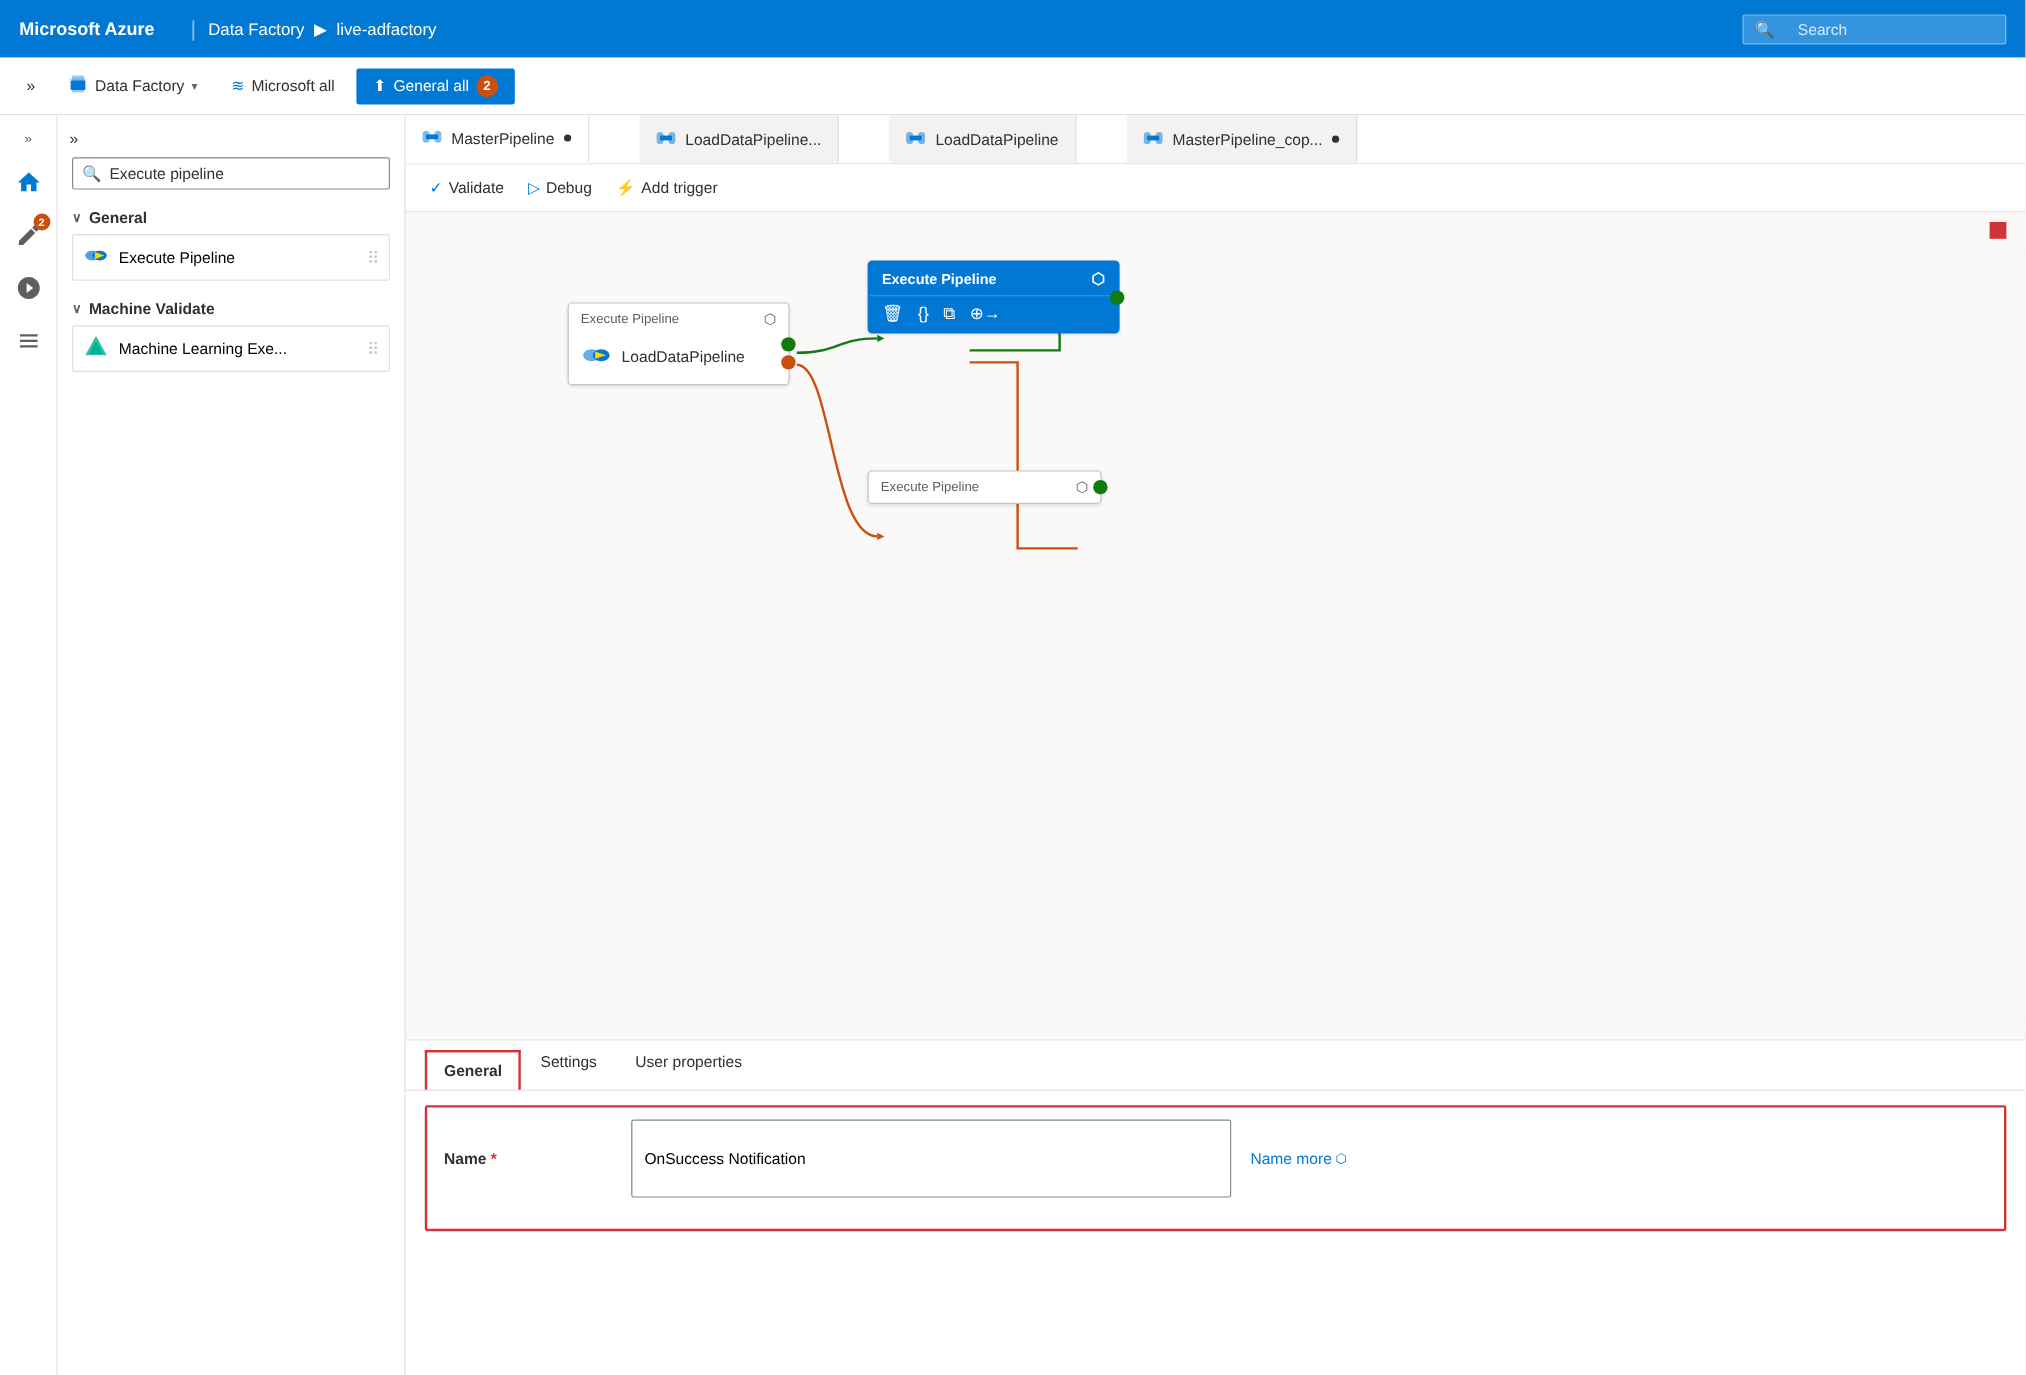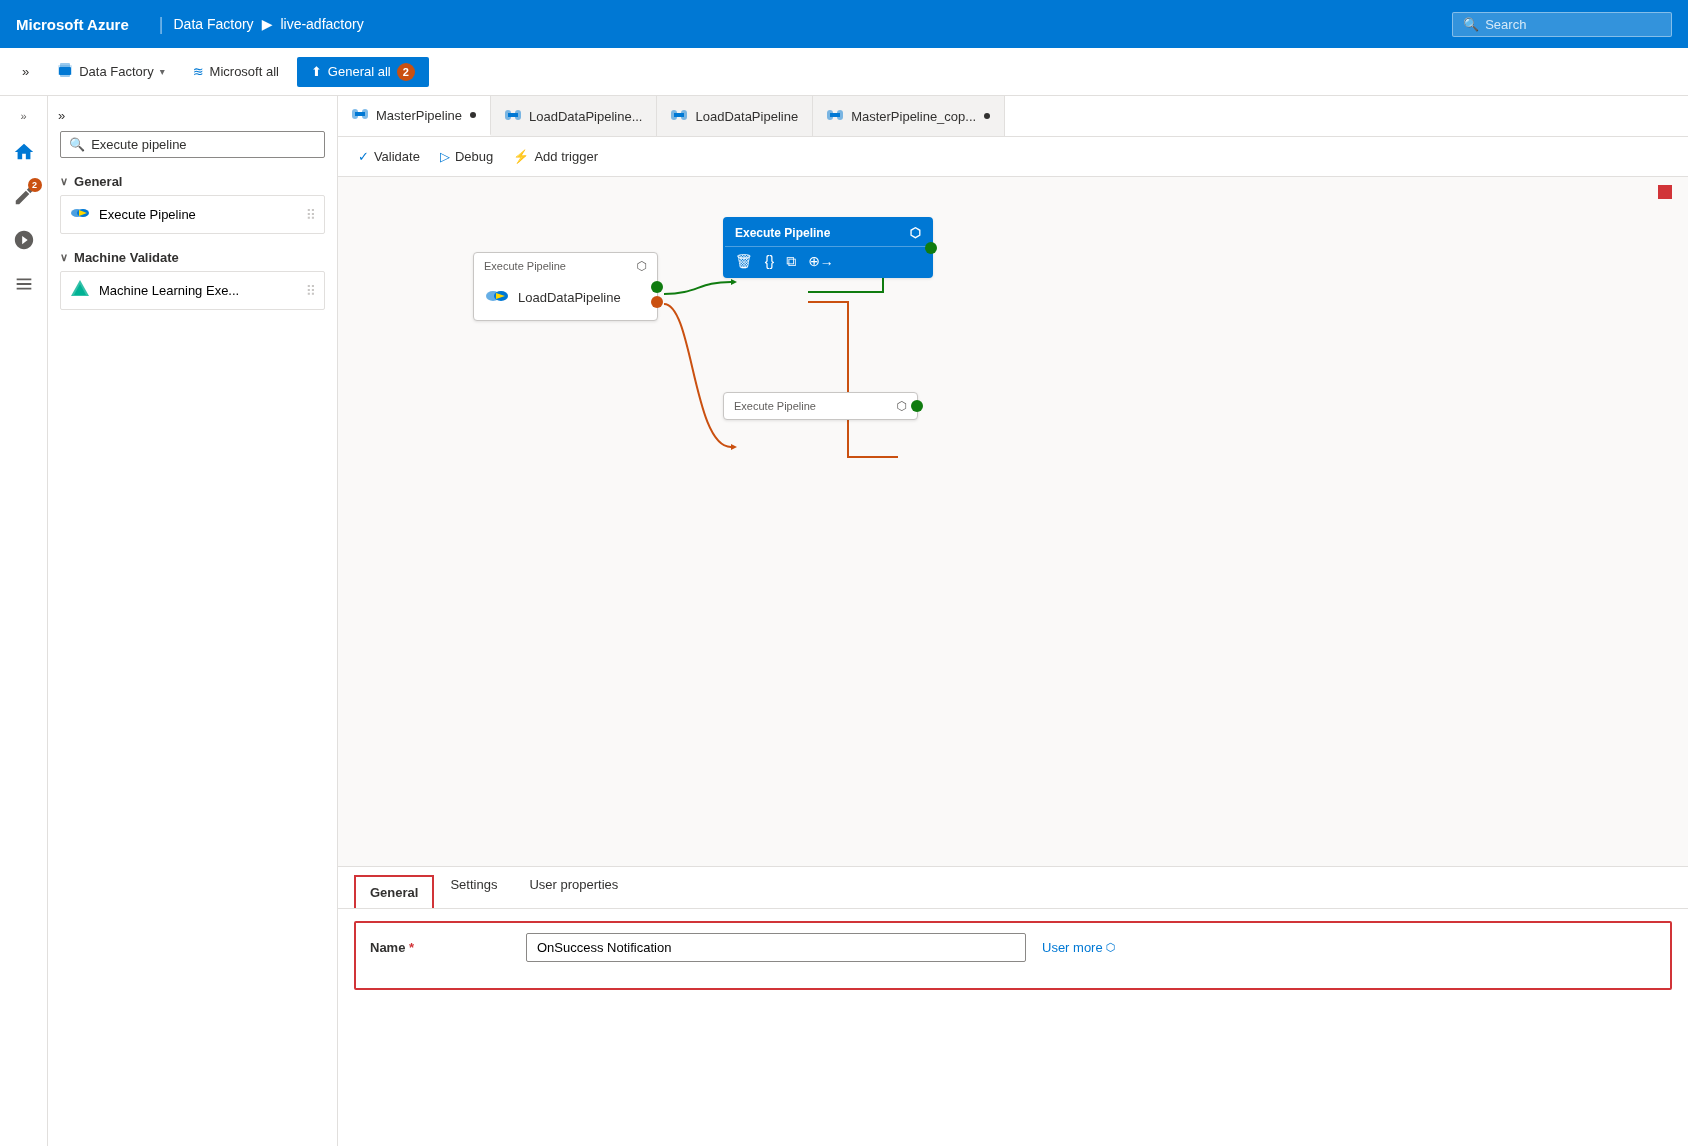--- a/index.html
+++ b/index.html
@@ -43,20 +43,21 @@
       width: 220px;
       color: white;
     }
     .top-bar-search input {
       background: transparent;
       border: none;
       outline: none;
       color: #0f172a;
       font-size: 13px;
       width: 100%;
+      margin-left: 13px;
     }
     .top-bar-search input::placeholder { color: rgba(255,255,255,0.8); }
 
     
     .second-bar {
       background: white;
       border-bottom: 1px solid #e1dfdd;
       height: 48px;
       display: flex;
       align-items: center;
@@ -232,20 +233,21 @@
       display: flex;
       flex-direction: column;
       background: #f3f2f1;
       overflow: hidden;
     }
     .tabs-bar {
       background: white;
       border-bottom: 1px solid #e1dfdd;
       display: flex;
       align-items: stretch;
+      gap: 42px;
     }
     .tab {
       display: flex;
       align-items: center;
       gap: 8px;
       padding: 0 14px;
       height: 40px;
       cursor: pointer;
       border-right: 1px solid #e1dfdd;
       font-size: 13px;
@@ -372,21 +374,21 @@
       color: #323130;
       width: 140px;
     }
     .field-label .required {
       color: #d13438;
     }
     .field-input {
       flex: 1;
       border: 1px solid #8a8886;
       border-radius: 2px;
-      padding: 6px 10px;
+      padding: 24px 10px;
       font-size: 13px;
       outline: none;
       max-width: 500px;
     }
     .learn-more-link {
       color: #0078d4;
       font-size: 13px;
       cursor: pointer;
       white-space: nowrap;
       display: flex;
@@ -682,21 +684,21 @@
         </div>
       </div>
 
       <div style="border:2px solid #d13438;border-radius:2px;margin:12px 16px;padding:10px 14px;">
         <div class="name-field-row">
           <span class="field-label">
             Name <span class="required">*</span>
           </span>
           <input class="field-input" value="OnSuccess Notification" style="">
           <a class="learn-more-link">
-            <span>User more</span>
+            <span>Name more</span>
             <span style="font-size:11px;">⬡</span>
           </a>
         </div>
       </div>
 
     </div>
 
   </div>
 
 </div>

